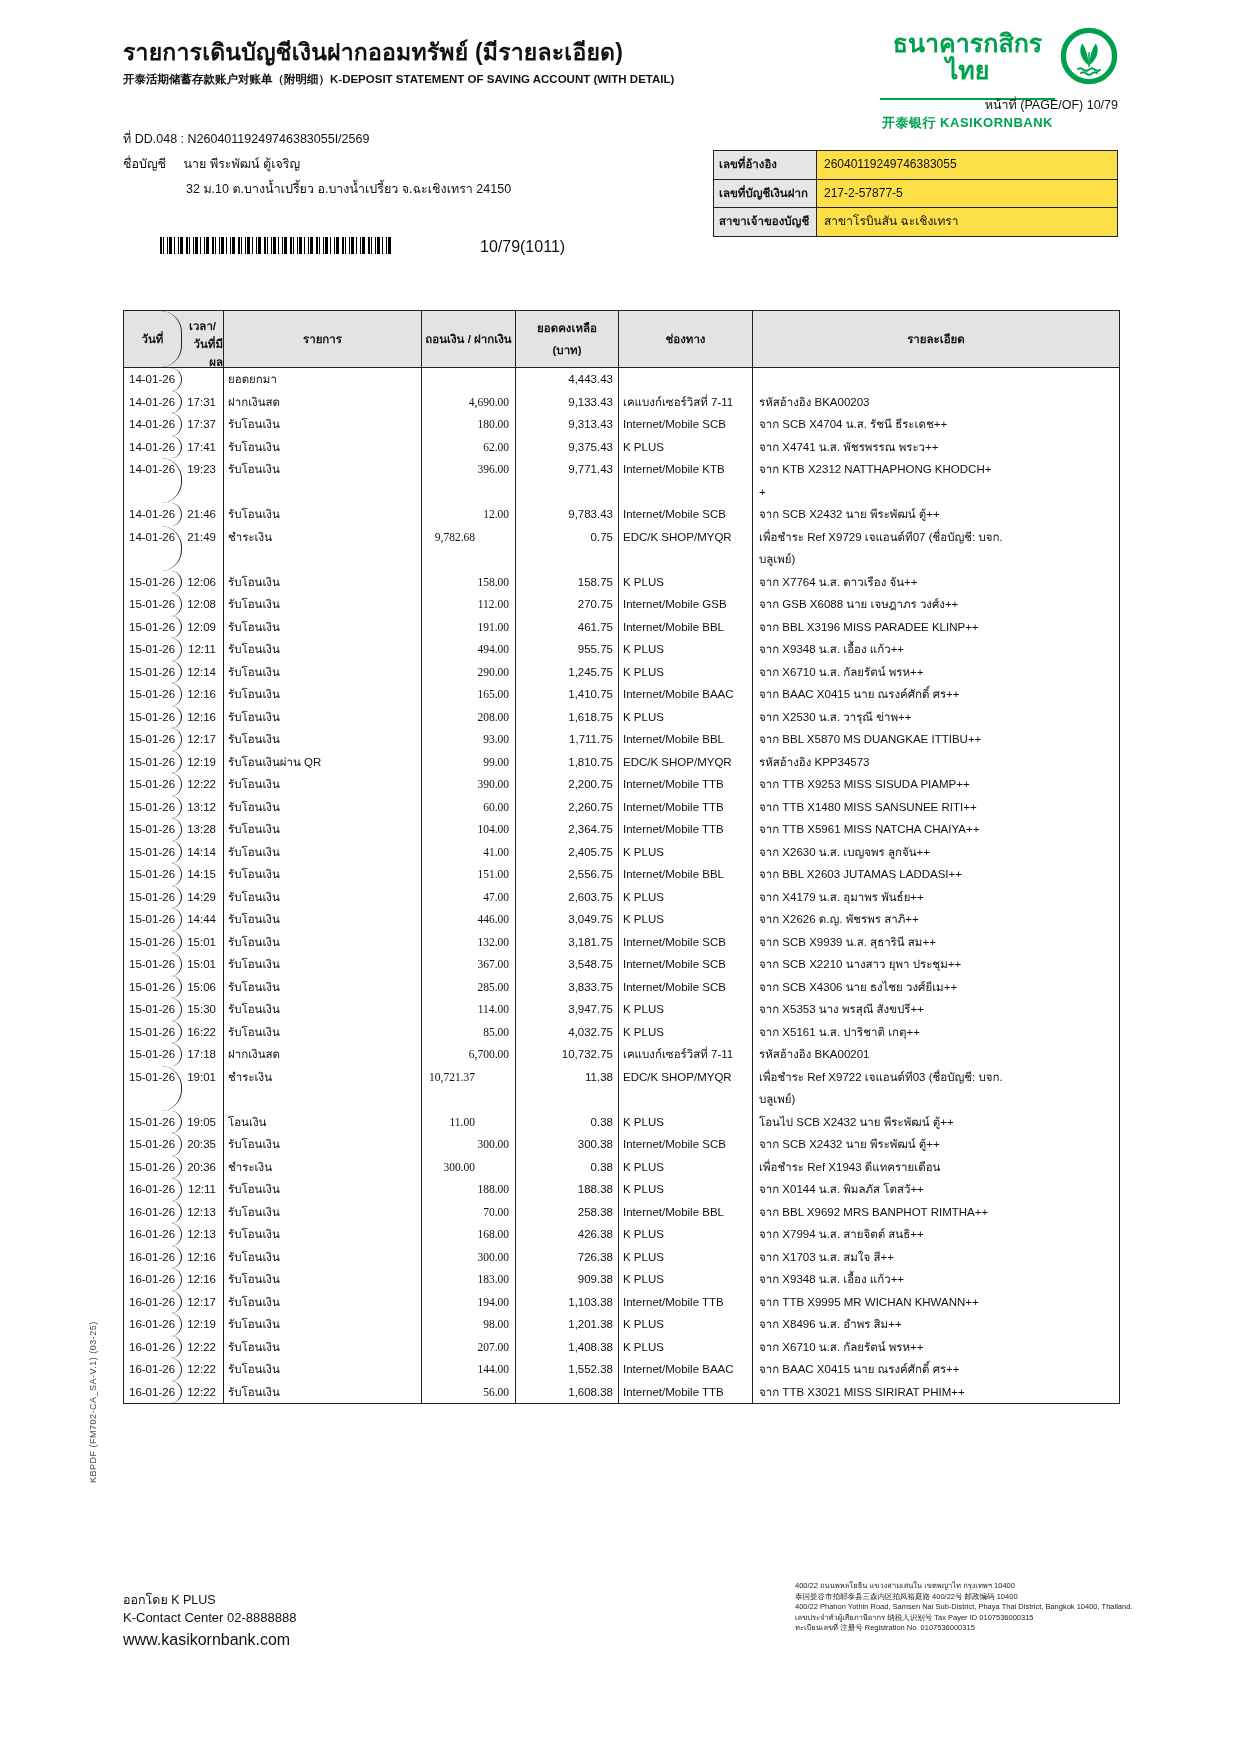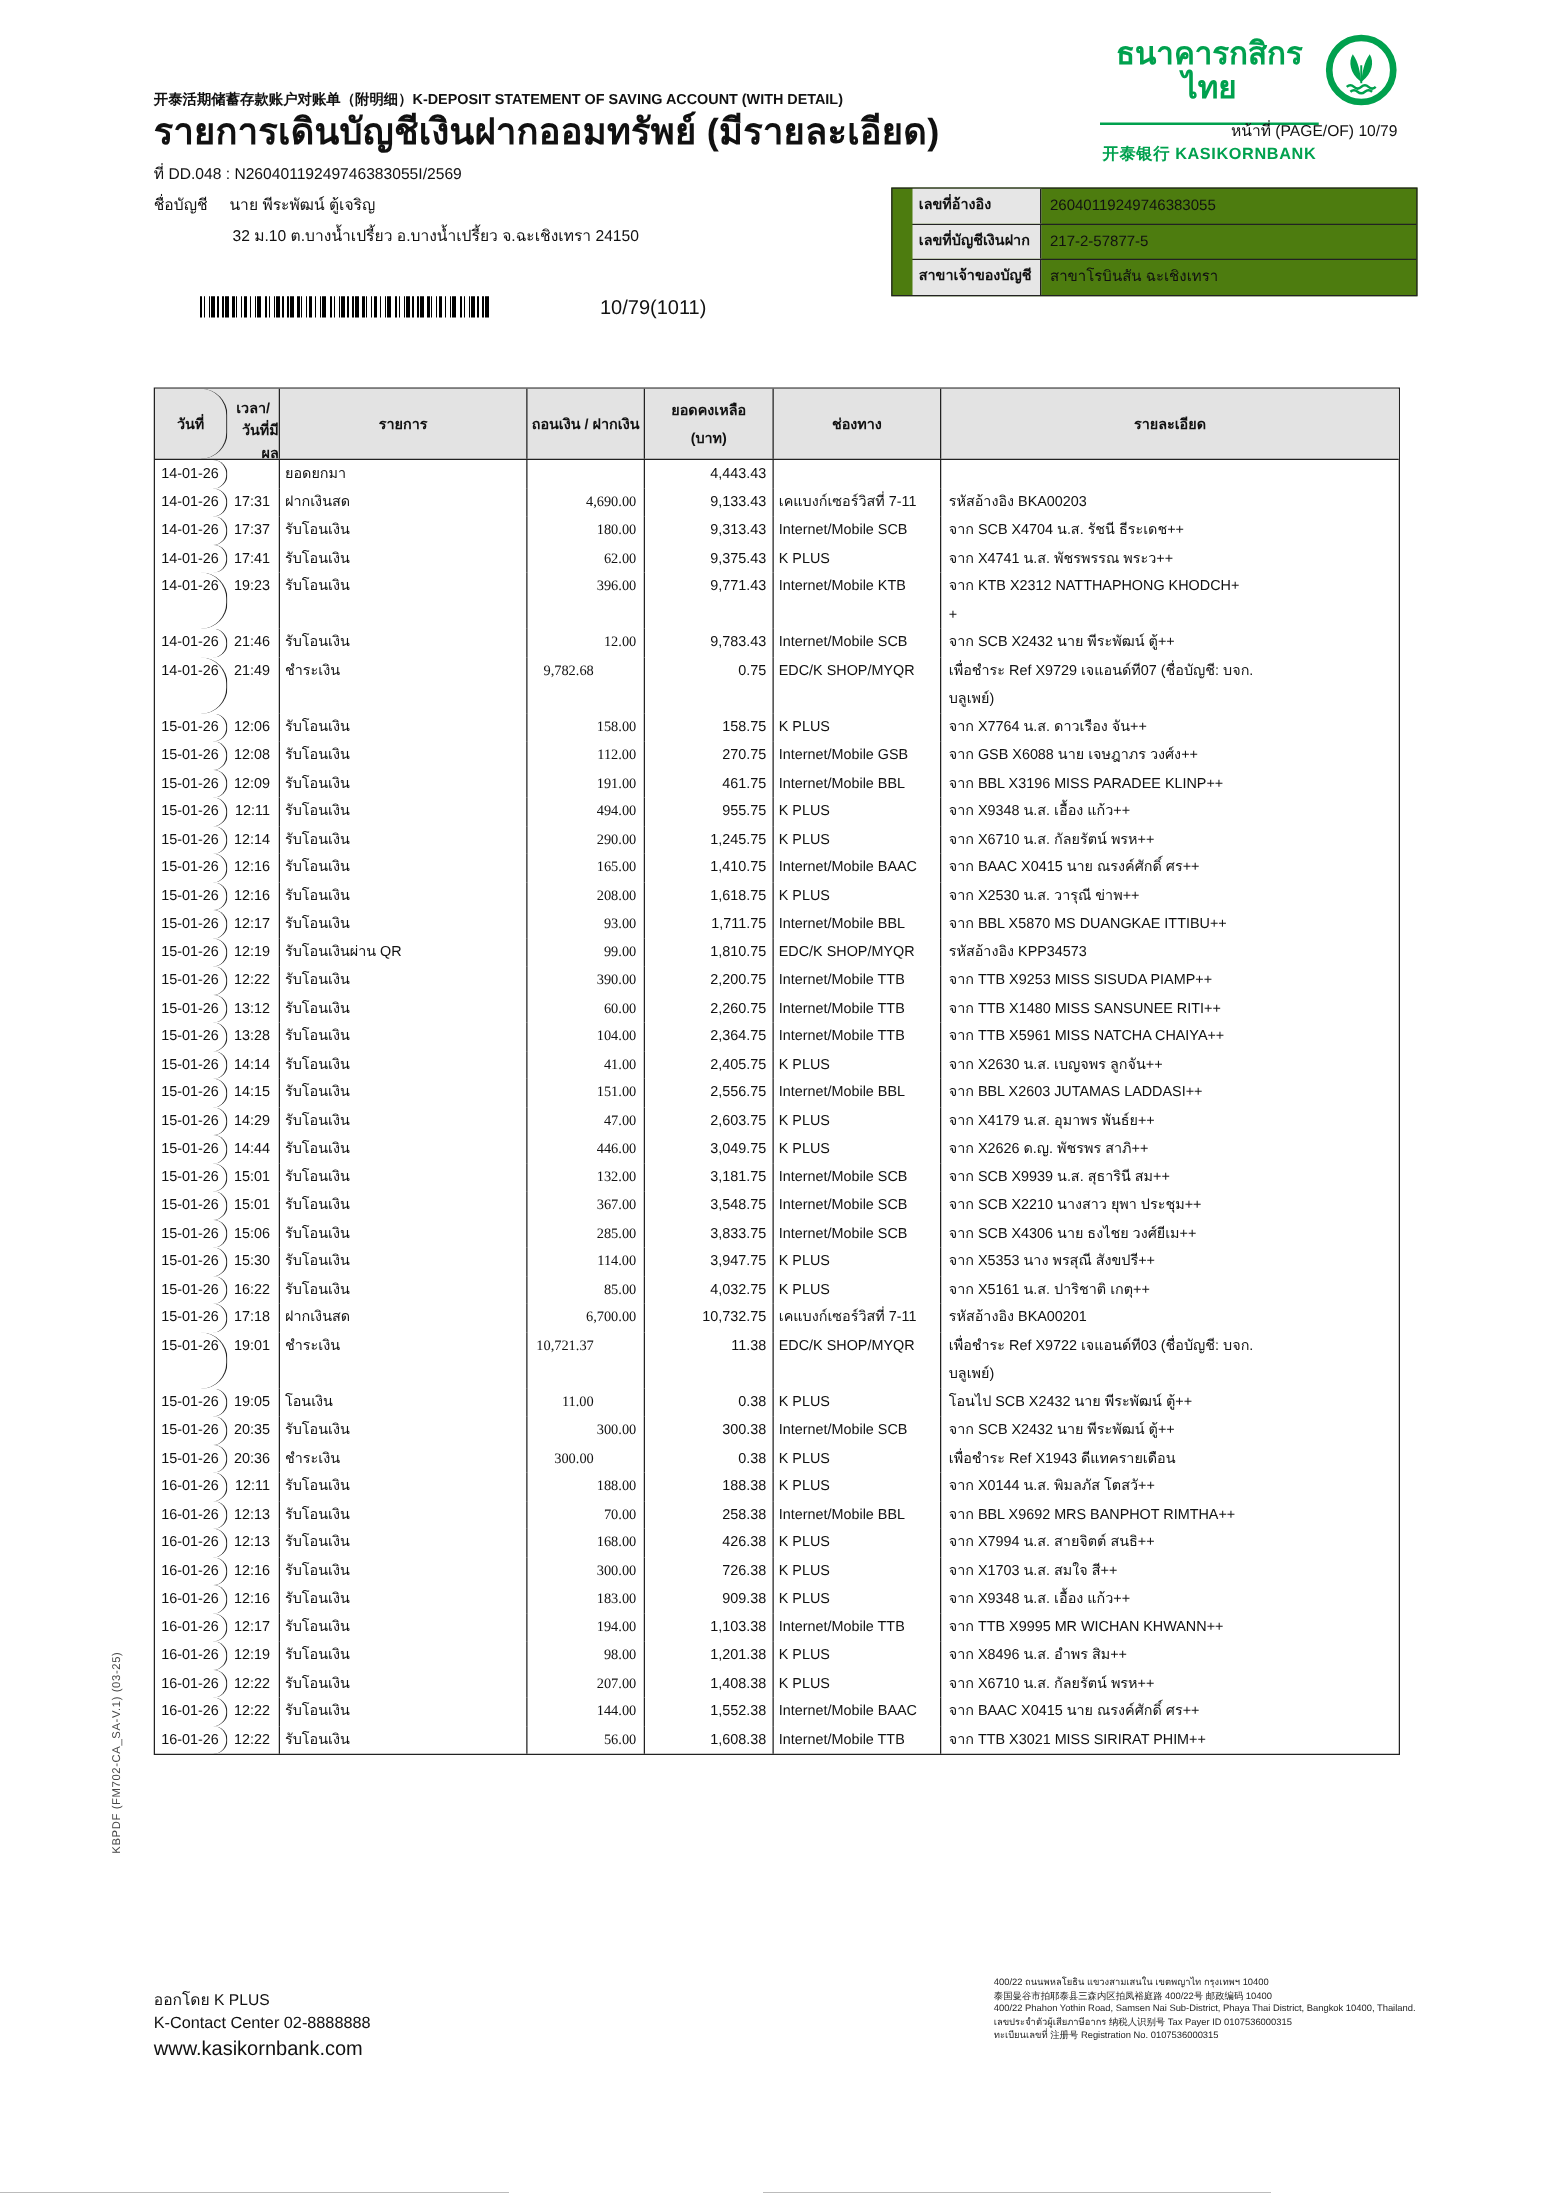--- a/index.html
+++ b/index.html
@@ -2,33 +2,33 @@
 <html style="--green: #00A14E;"><head>
 <meta charset="utf-8">
 <style>
   html,body{margin:0;padding:0;background:#888;}
   .page{
     position:relative;width:1239px;height:1754px;background:#ffffff;
     font-family:"Liberation Sans","DejaVu Sans",sans-serif;color:#111;
     overflow:hidden;margin:0 auto;
   }
   
-  .title-th{position:absolute;left:123px;top:34px;font-size:29px;font-weight:bold;letter-spacing:.2px;margin-top:48px;}
+  .title-th{position:absolute;left:123px;top:34px;font-size:23px;font-weight:bold;letter-spacing:.2px;}
   .title-sub{position:absolute;left:123px;top:72px;font-size:11.5px;font-weight:bold;}
   .brand{position:absolute;left:880px;top:30px;width:175px;text-align:center;}
   .brand .bn{font-size:25px;font-weight:bold;color:var(--green);line-height:27px;}
   .brand .bs{font-size:13px;font-weight:bold;color:var(--green);border-top:2px solid var(--green);padding-top:14px;margin-top:14px;letter-spacing:.5px;}
   .logo{position:absolute;left:1060px;top:27px;width:58px;height:58px;}
   .page-no{position:absolute;left:868px;top:95px;width:250px;text-align:right;font-size:12.5px;}
   .doc-no{position:absolute;left:123px;top:129px;font-size:12.5px;}
   .acct-line{position:absolute;left:123px;top:154px;font-size:12.5px;}
   .acct-line .lbl{margin-right:14px;}
   .acct-addr{position:absolute;left:186px;top:179px;font-size:12.5px;}
   
-  .info-box{position:absolute;left:713px;top:150px;width:403px;border:1.5px solid #222;background:#4d7c0f;padding-left:16px;}
+  .info-box{position:absolute;left:713px;top:150px;width:403px;border:1.5px solid #222;background:#fde047;}
   .info-row{display:flex;height:27.5px;border-bottom:1px solid #222;}
   .info-row:last-child{border-bottom:none;}
   .info-label{flex:0 0 103px;background:#e6e6e6;border-right:1px solid #222;font-weight:bold;font-size:11.5px;line-height:27.5px;padding-left:5px;box-sizing:border-box;white-space:nowrap;overflow:hidden;}
   .info-value{flex:1;font-size:12px;line-height:27.5px;padding-left:7px;white-space:nowrap;overflow:hidden;}
   
   .barcode{position:absolute;left:160px;top:237px;width:232px;height:17px;
     background:
       repeating-linear-gradient(90deg,#000 0 2px,transparent 2px 3px,#000 3px 4px,transparent 4px 7px,#000 7px 8px,transparent 8px 9px,#000 9px 12px,transparent 12px 14px,#000 14px 15px,transparent 15px 18px,#000 18px 19px,transparent 19px 20px,#000 20px 23px,transparent 23px 26px);
   }
   .barcode-label{position:absolute;left:480px;top:238px;font-size:16px;}

